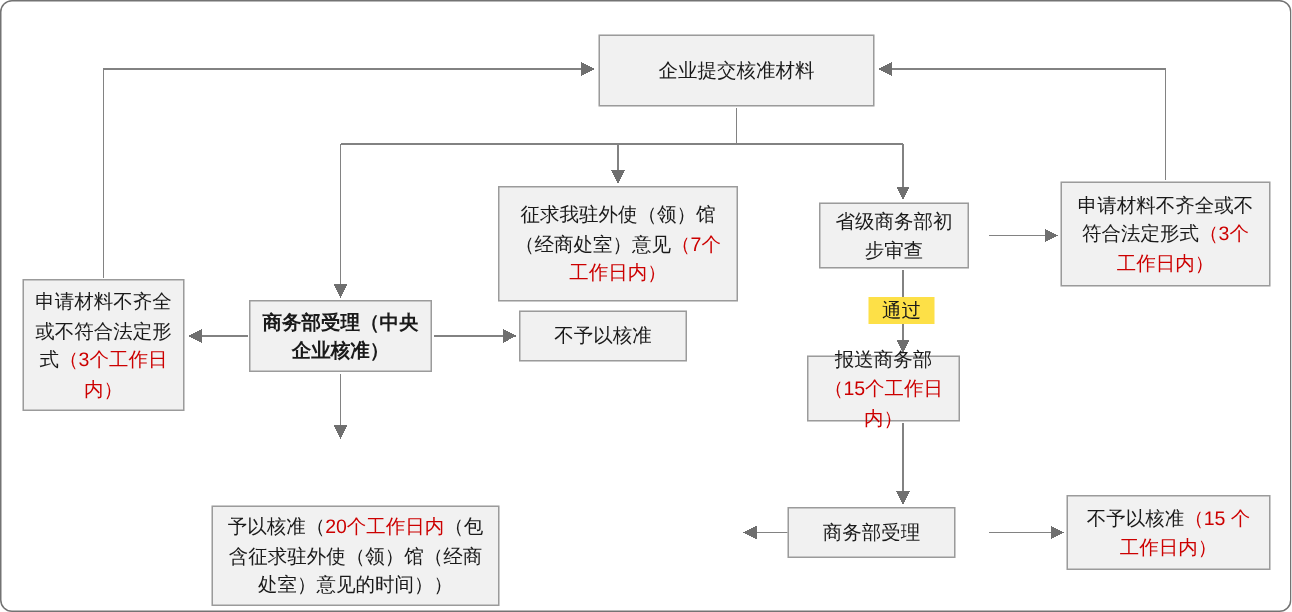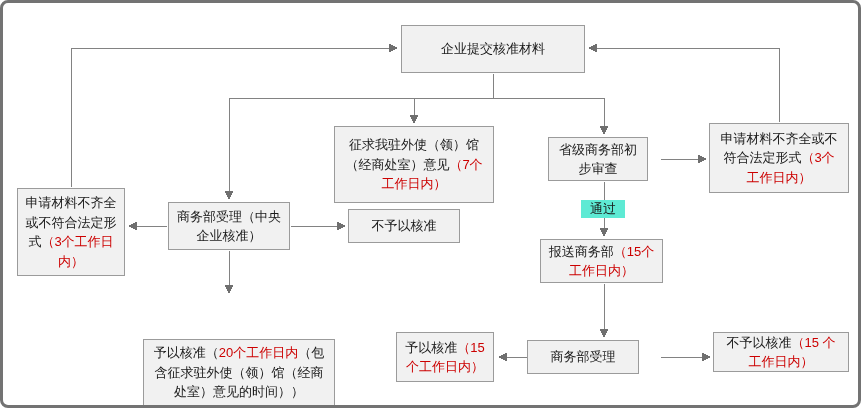--- a/index.html
+++ b/index.html
@@ -6,21 +6,21 @@
   html, body { background: #ffffff; }
   body {
     font-family: "Liberation Sans", "DejaVu Sans", sans-serif;
     color: #1a1a1a;
   }
   .canvas {
     position: relative;
     width: 861px;
     height: 408px;
     background: #ffffff;
-    border: 3px solid #737373;
+    border: 1px solid #737373;
     border-radius: 8px;
     overflow: hidden;
   }
   svg.wires {
     position: absolute;
     left: 0; top: 0;
     width: 861px; height: 408px;
     shape-rendering: crispEdges;
   }
   .node {
@@ -32,38 +32,38 @@
     justify-content: center;
     padding: 3px 7px;
     font-size: 13px;
     line-height: 1.5;
     text-align: center;
   }
   .node .txt { width: 100%; }
   .red { color: #cc0000; }
   .edge-label {
     position: absolute;
-    background: #5eead4;
+    background: #fde047;
     font-size: 13px;
     line-height: 18px;
     text-align: center;
   }
   
   #n-submit        { left: 398px; top: 22px;  width: 184px; height: 48px; }
   #n-left-inc      { left: 14px;  top: 185px; width: 108px; height: 88px; }
-  #n-central       { left: 165px; top: 199px; width: 122px; height: 48px; }
+  #n-central       { left: 165px; top: 199px; width: 122px; height: 48px; font-weight: bold; }
   #n-consult       { left: 331px; top: 123px; width: 160px; height: 77px; }
   #n-noapp-c       { left: 345px; top: 206px; width: 112px; height: 34px; }
   #n-app-c         { left: 140px; top: 293px; width: 192px; height: 67px; margin-top: 43px; }
   #n-prov          { left: 545px; top: 134px; width: 100px; height: 44px; }
   #n-right-inc     { left: 706px; top: 120px; width: 140px; height: 70px; }
-  #n-submit-mofcom { left: 537px; top: 236px; width: 123px; height: 44px; }
+  #n-submit-mofcom { left: 537px; top: 236px; width: 102px; height: 44px; }
   #n-accept        { left: 524px; top: 337px; width: 112px; height: 34px; }
   #n-app-l         { left: 393px; top: 329px; width: 98px;  height: 50px; }
-  #n-noapp-l       { left: 710px; top: 329px; width: 136px; height: 40px; }
+  #n-noapp-l       { left: 710px; top: 329px; width: 136px; height: 50px; }
   #lbl-pass        { left: 578px; top: 197px; width: 44px;  height: 18px; }
 </style>
 </head>
 <body>
 
 <div class="canvas">
 
   <svg class="wires" viewBox="0 0 861 408">
     <defs>
       <marker id="ah" viewBox="0 0 10 10" markerWidth="9" markerHeight="9" refX="8.5" refY="5" orient="auto">
@@ -124,21 +124,18 @@
   <div class="edge-label" id="lbl-pass">通过</div>
 
   <div class="node" id="n-submit-mofcom">
     <div class="txt"><span>报送商务部</span><span class="red">（15个工作日内）</span><span></span></div>
   </div>
 
   <div class="node" id="n-accept">
     <div class="txt"><span>商务部受理</span><span class="red"></span><span></span></div>
   </div>
 
-  <div class="node" id="n-app-l">
-    <div class="txt"><span>予以核准</span><span class="red">（15 个工作日内）</span><span></span></div>
-  </div>
 
   <div class="node" id="n-noapp-l">
     <div class="txt"><span>不予以核准</span><span class="red">（15 个工作日内）</span><span></span></div>
   </div>
 
 </div>
 
 </body></html>

